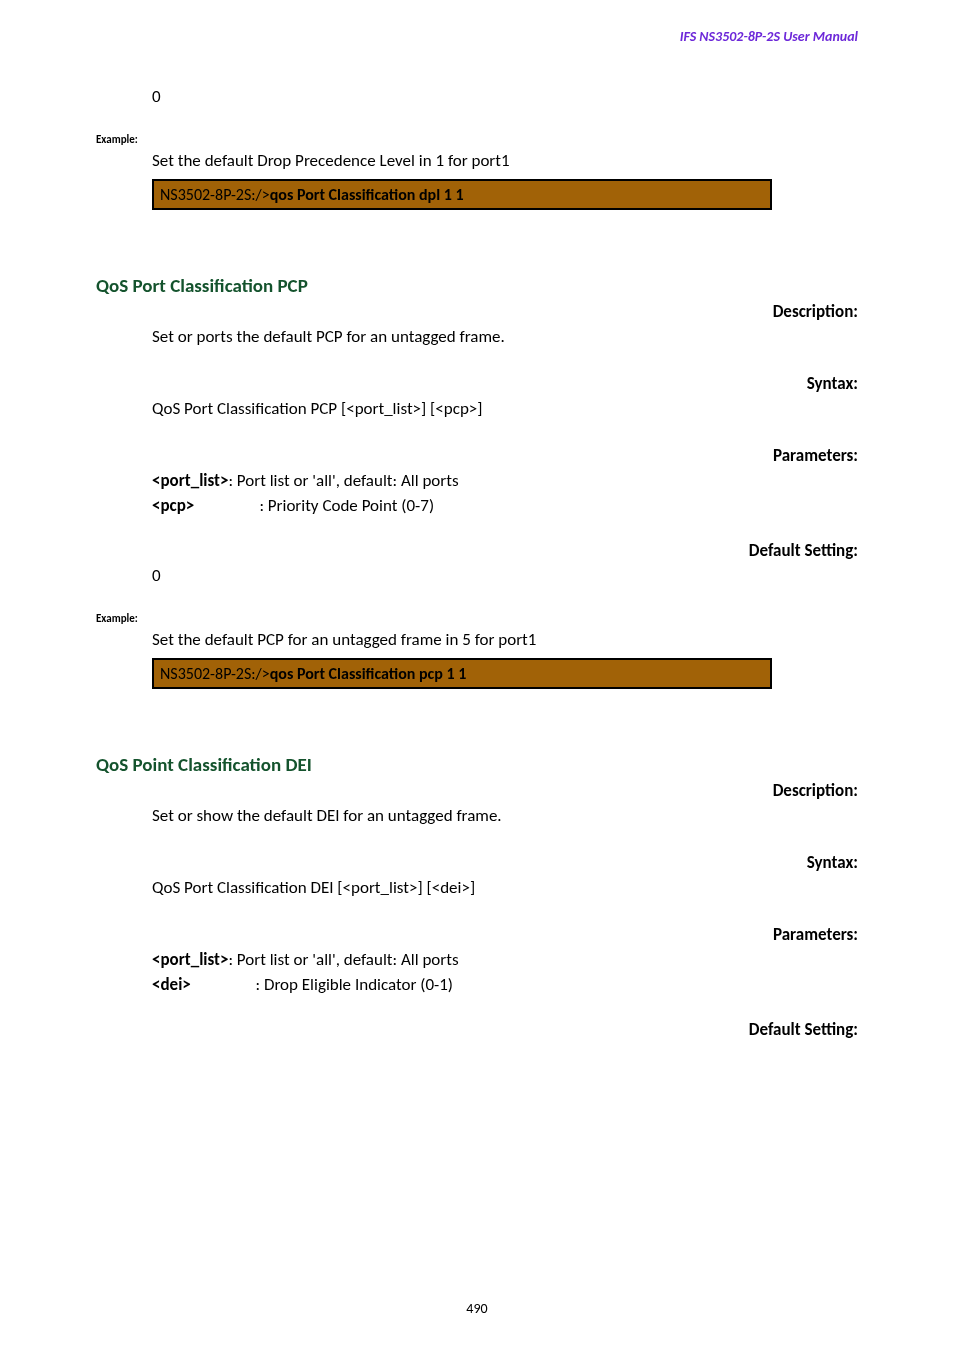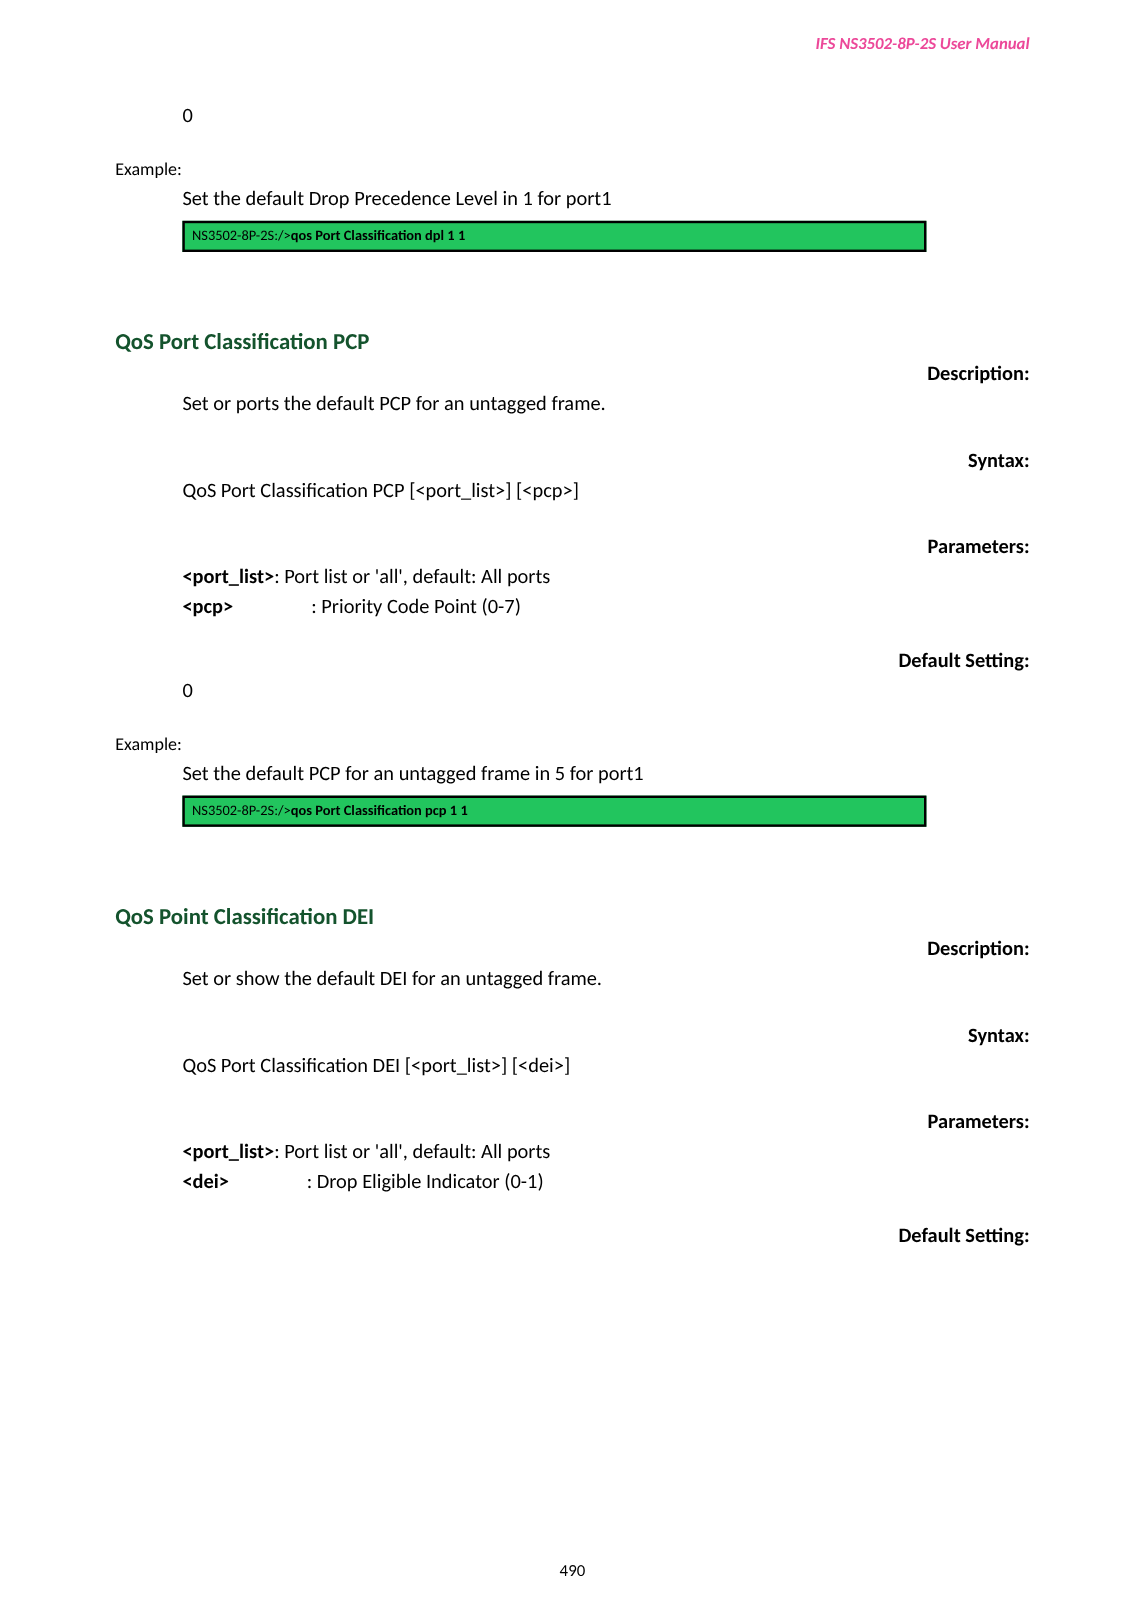--- a/index.html
+++ b/index.html
@@ -10,52 +10,52 @@
     color: #000000;
     position: relative;
     padding: 40px 96px 40px 96px;
   }
   .header-right {
     position: absolute;
     top: 28px;
     right: 96px;
     font-style: italic;
     font-weight: bold;
-    color: #ec4899;
+    color: #6d28d9;
     font-size: 14px;
   }
   .indent-0 { margin-left: 0; }
   .indent-1 { margin-left: 56px; }
   .indent-2 { margin-left: 56px; }
   .gap-xs { margin-top: 4px; }
   .gap-md { margin-top: 24px; }
   .gap-xl { margin-top: 64px; }
   .label {
     font-weight: bold;
     font-size: 17px;
     text-align: right;
   }
   .small-label {
-    font-weight: normal;
-    font-size: 15px;
+    font-weight: bold;
+    font-size: 11px;
   }
   .body-text {
     font-size: 17px;
     line-height: 1.35;
   }
   .section-title {
     color: #14532d;
     font-weight: bold;
     font-size: 19px;
   }
   .code-box {
     border: 2.5px solid #000000;
-    background: #22c55e;
+    background: #a16207;
     padding: 4px 6px;
-    font-size: 12px;
+    font-size: 16px;
     width: 620px;
     margin-top: 6px;
   }
   .code-box .cmd-bold { font-weight: bold; }
   .param-name { font-weight: bold; }
   .param-row { font-size: 17px; }
   .footer {
     position: absolute;
     bottom: 33px;
     left: 0;

